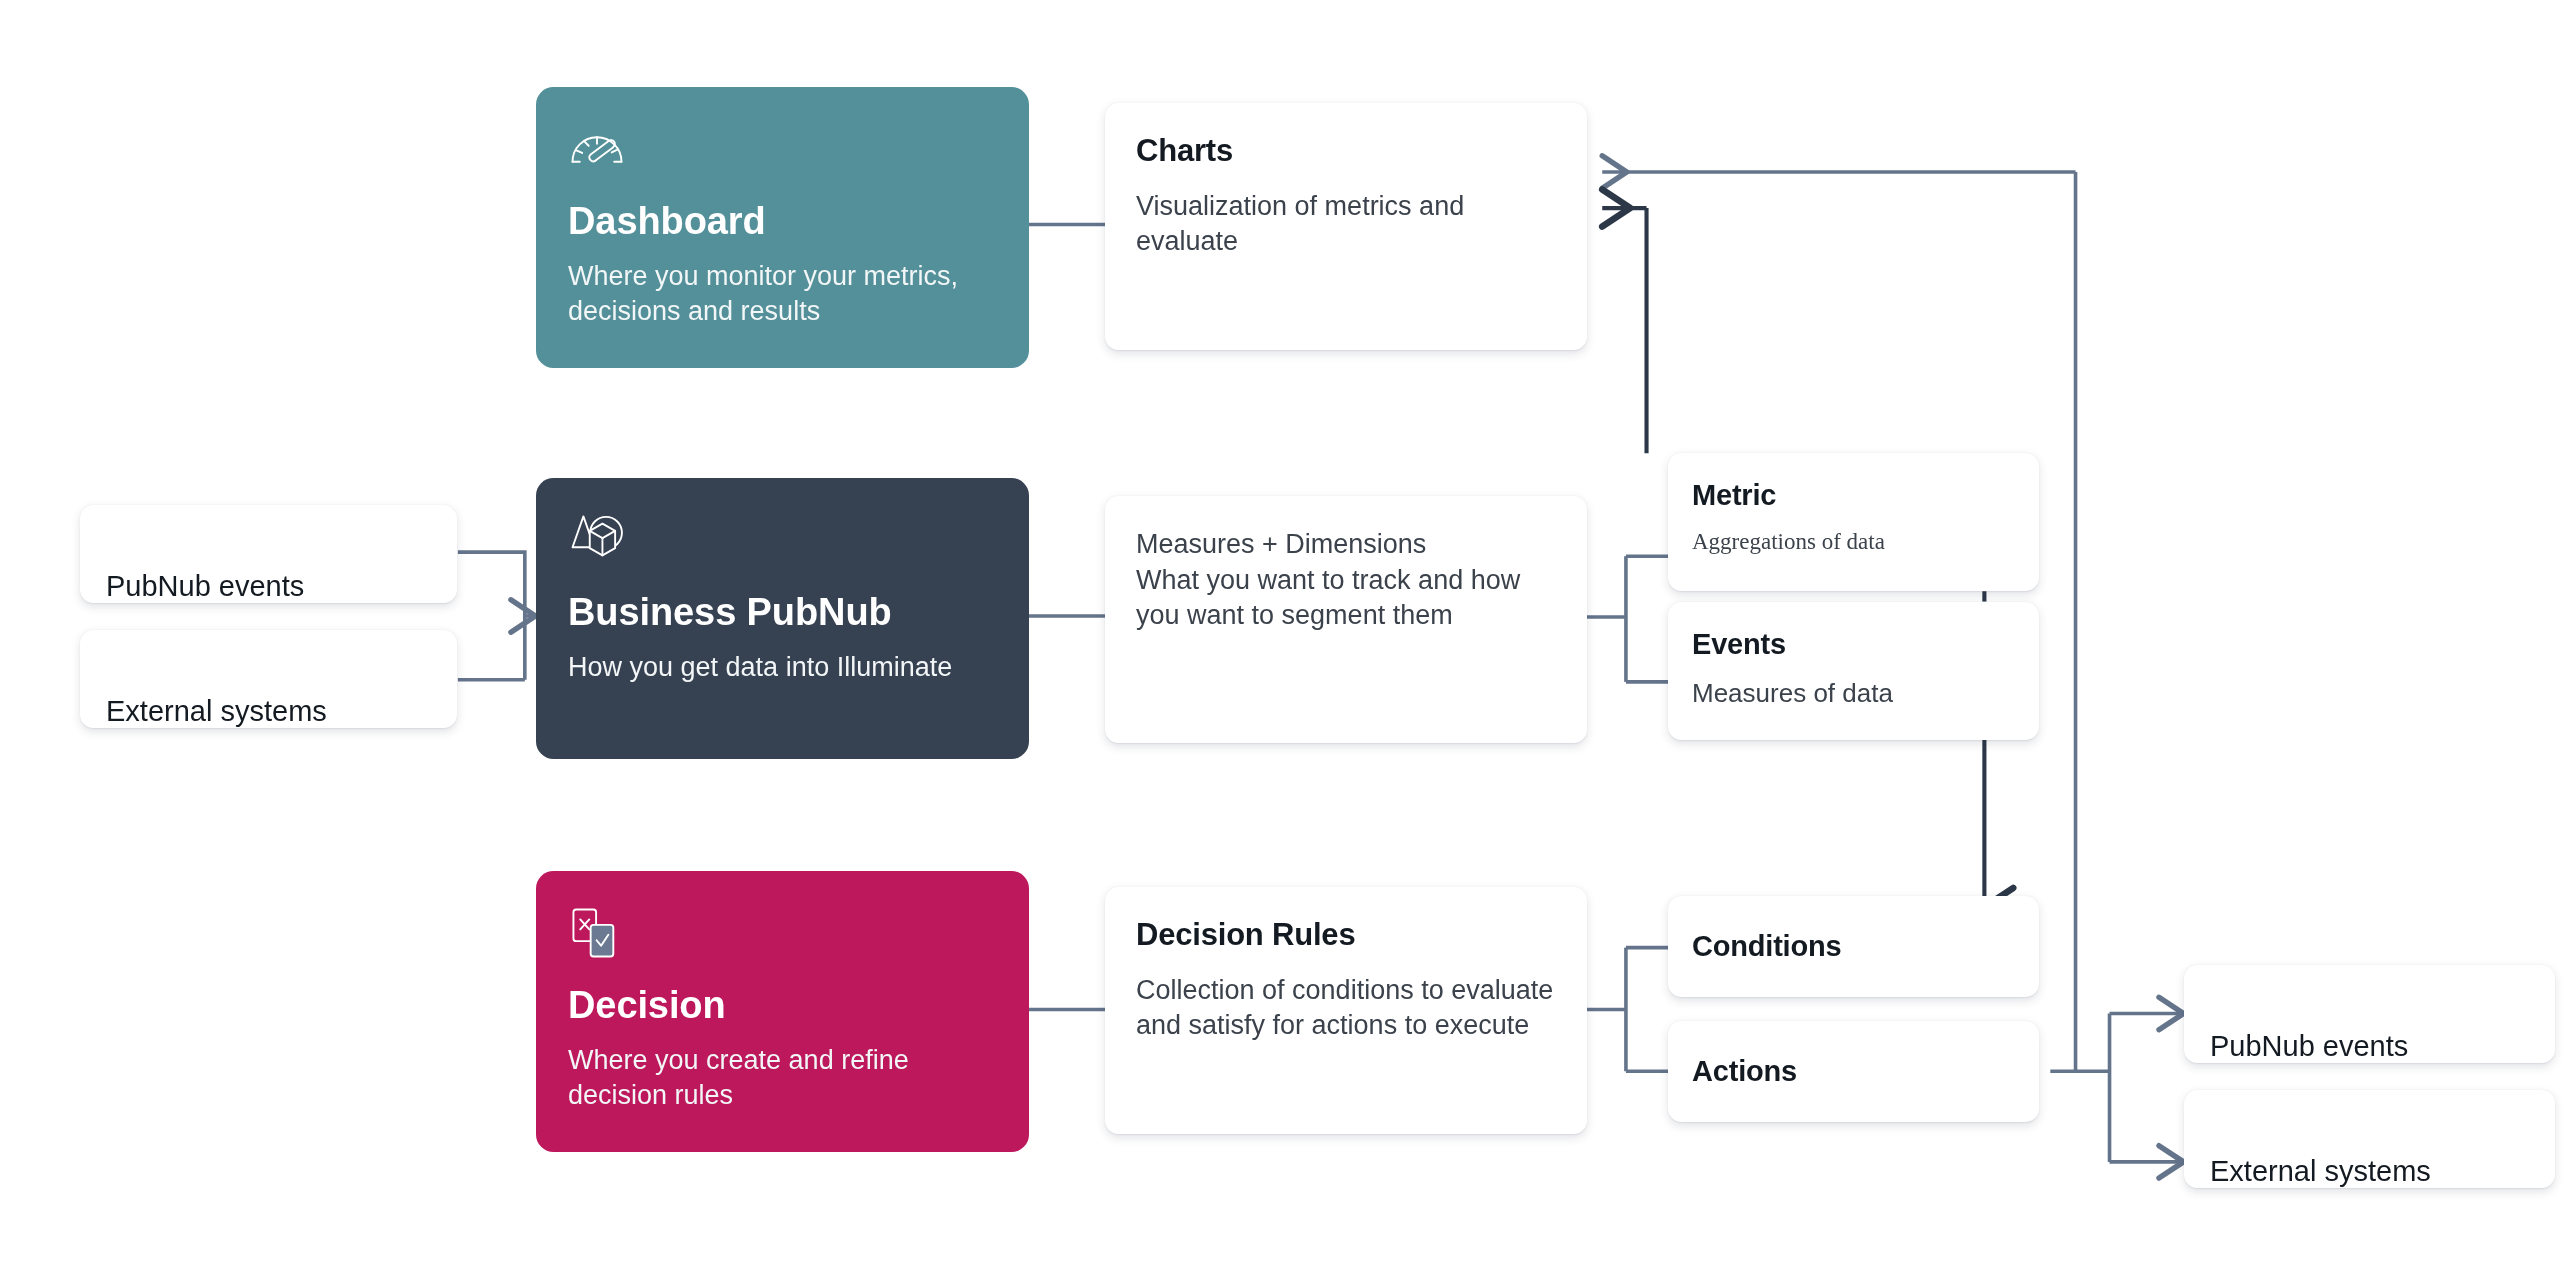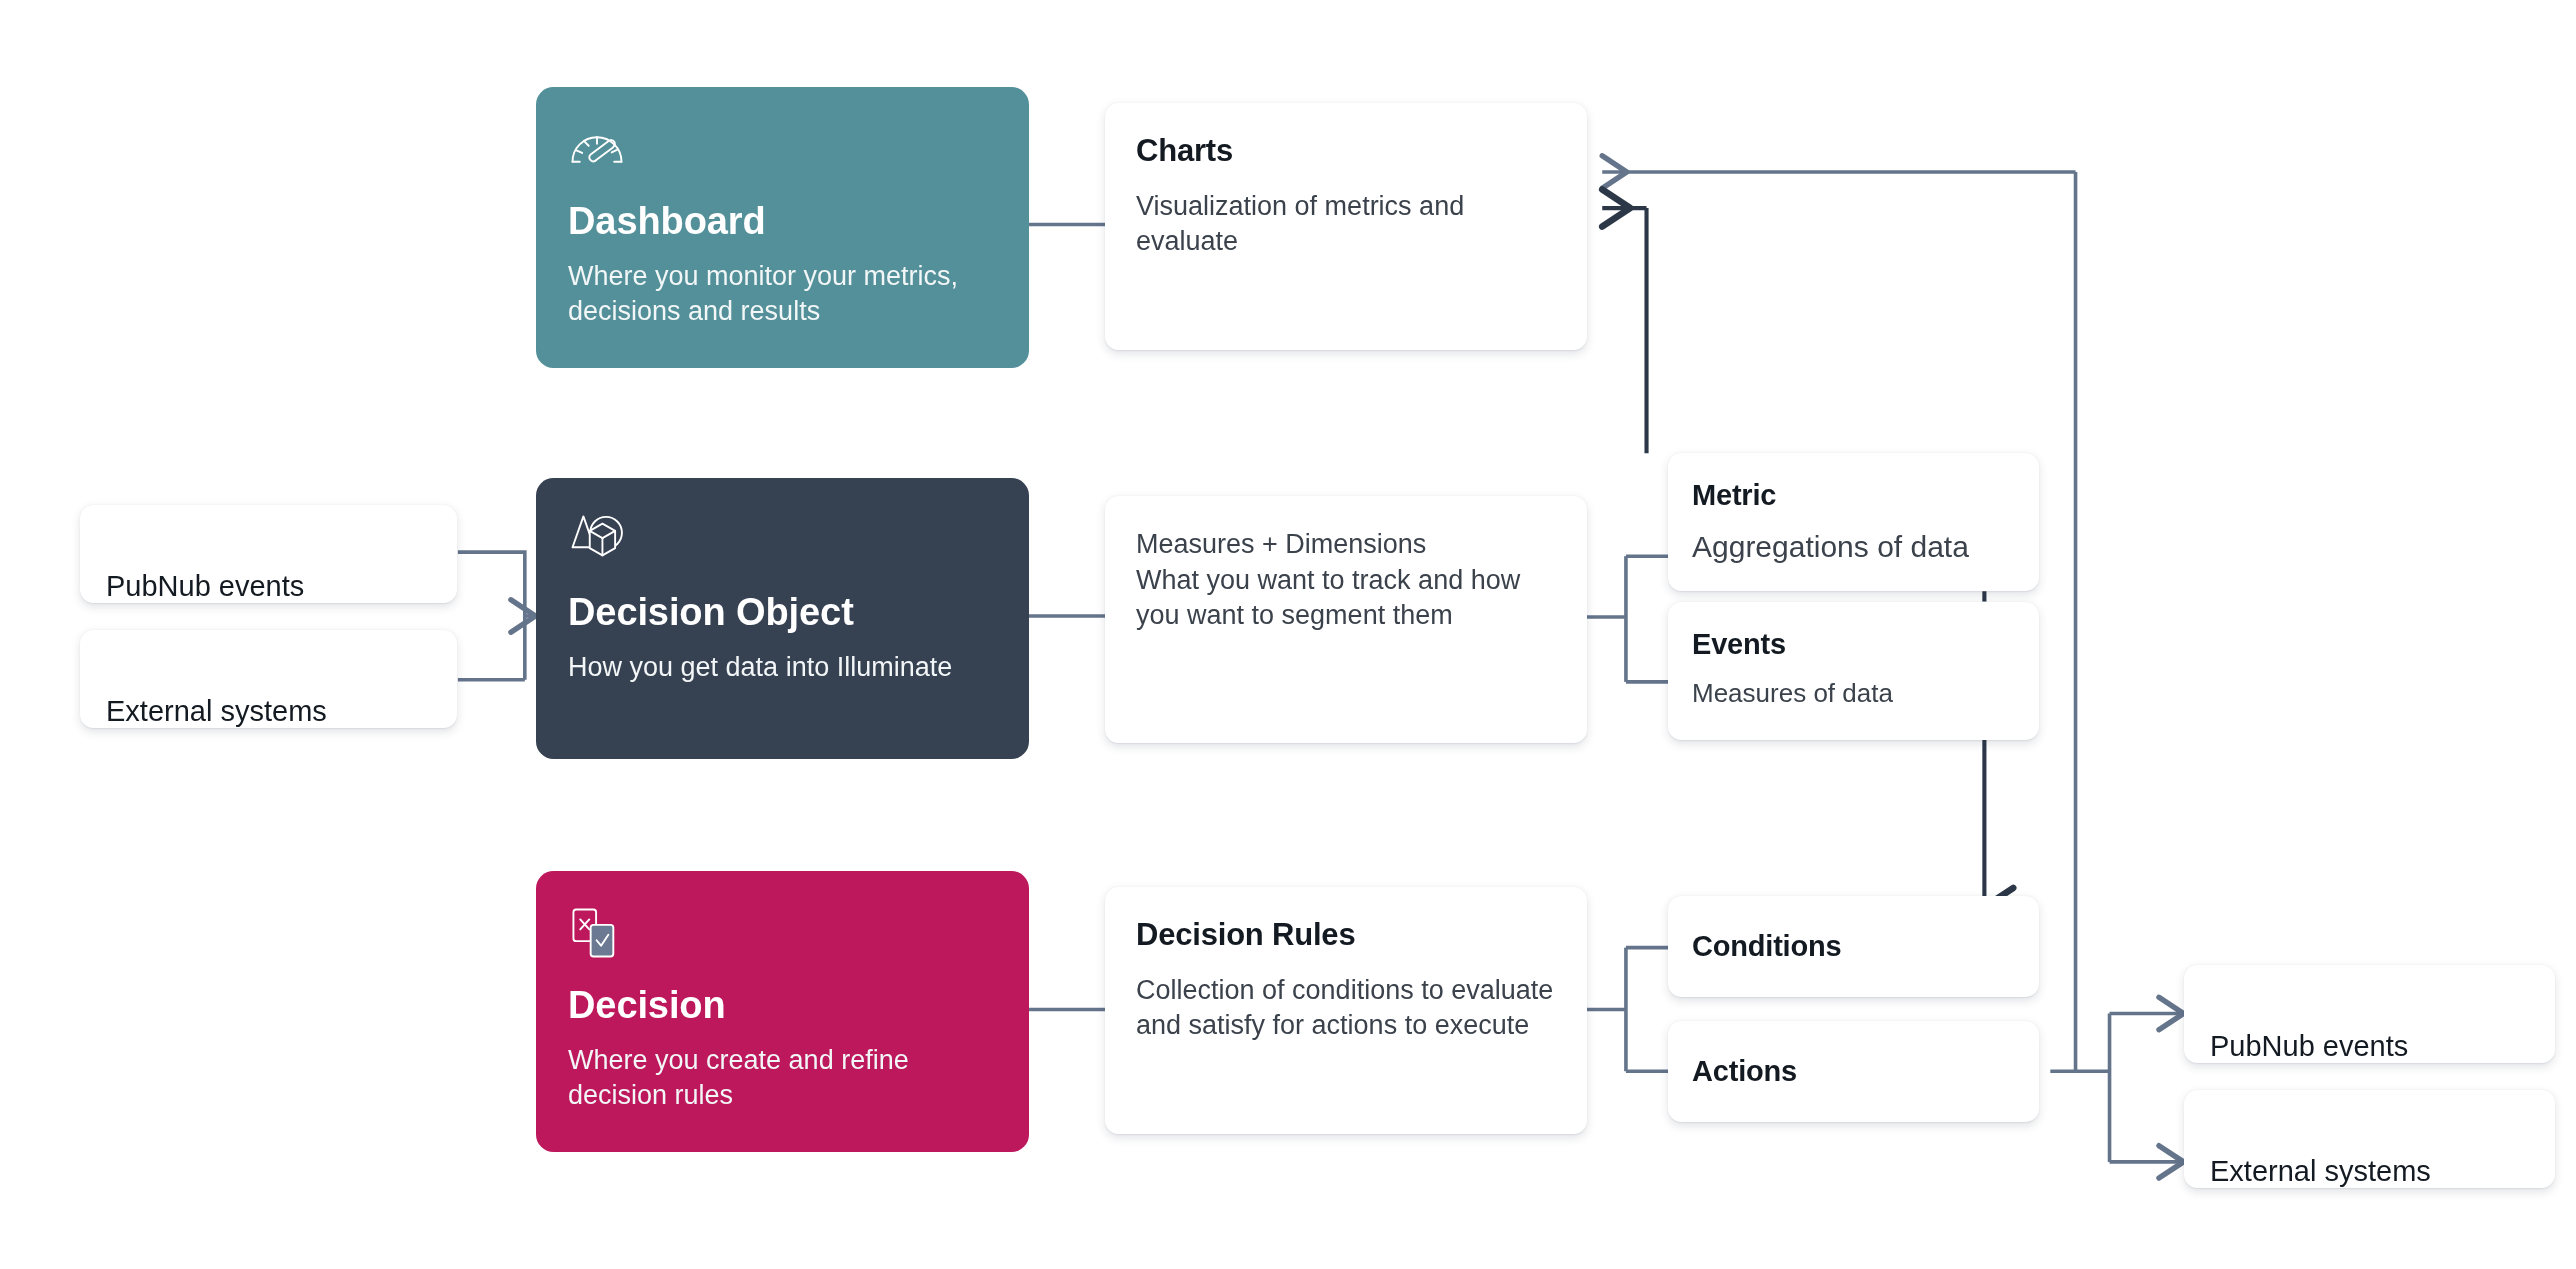--- a/index.html
+++ b/index.html
@@ -200,21 +200,21 @@
   <div class="card solid pillar" style="left:536px;top:478px;width:493px;height:281px;background:#364152;">
     <span class="ico">
       <svg viewBox="0 0 64 64" xmlns="http://www.w3.org/2000/svg" fill="none" stroke="#ffffff" stroke-width="2.1" stroke-linecap="round" stroke-linejoin="round">
         <path d="M17,6 L5,40 L29,40 Z"></path>
         <circle cx="42" cy="24" r="17.5"></circle>
         <path d="M24,22 L38,14 L52,22 L52,41 L38,49 L24,41 Z" fill="#364152"></path>
         <path d="M24,22 L38,30 L52,22"></path>
         <path d="M38,30 L38,49"></path>
       </svg>
     </span>
-    <span class="ttl">Decision Object</span>
+    <span class="ttl">Business PubNub</span>
     <span class="sub">How you get data into Illuminate</span>
   </div>
 
   <div class="card solid pillar" style="left:536px;top:871px;width:493px;height:281px;background:#be185d;">
     <span class="ico">
       <svg viewBox="0 0 64 64" xmlns="http://www.w3.org/2000/svg" fill="none" stroke="#ffffff" stroke-width="2.1" stroke-linecap="round" stroke-linejoin="round">
         <rect x="6" y="6" width="25" height="35" rx="3"></rect>
         <path d="M13.5,17 L23.5,28 M23.5,17 L13.5,28"></path>
         <rect x="25" y="23" width="25" height="35" rx="3" fill="#6B7A92"></rect>
         <path d="M31.5,40 L36.5,46 L44.5,34"></path>
@@ -234,21 +234,21 @@
     <div class="sub">What you want to track and how you want to segment them</div>
   </div>
 
   <div class="card white detail" style="left:1105px;top:887px;width:482px;height:247px;">
     <div class="ttl">Decision Rules</div>
     <div class="sub">Collection of conditions to evaluate and satisfy for actions to execute</div>
   </div>
 
   <div class="card white detail" style="left:1668px;top:453px;width:371px;height:138px;padding:27px 24px;">
     <div class="ttl" style="font-size:29px;margin-bottom:15.5px;">Metric</div>
-    <div class="sub" style="font-size:30px;">Aggregations of data</div>
+    <div class="sub" style="font-size:23px;font-family:Liberation Serif, serif;">Aggregations of data</div>
   </div>
 
   <div class="card white detail" style="left:1668px;top:602px;width:371px;height:138px;padding:27px 24px;">
     <div class="ttl" style="font-size:29px;margin-bottom:15.5px;">Events</div>
     <div class="sub" style="font-size:26px;">Measures of data</div>
   </div>
 
   <div class="card white detail only-title" style="left:1668px;top:896px;width:371px;height:101px;padding:0 24px;">
     <div class="ttl" style="font-size:29px;">Conditions</div>
   </div>

